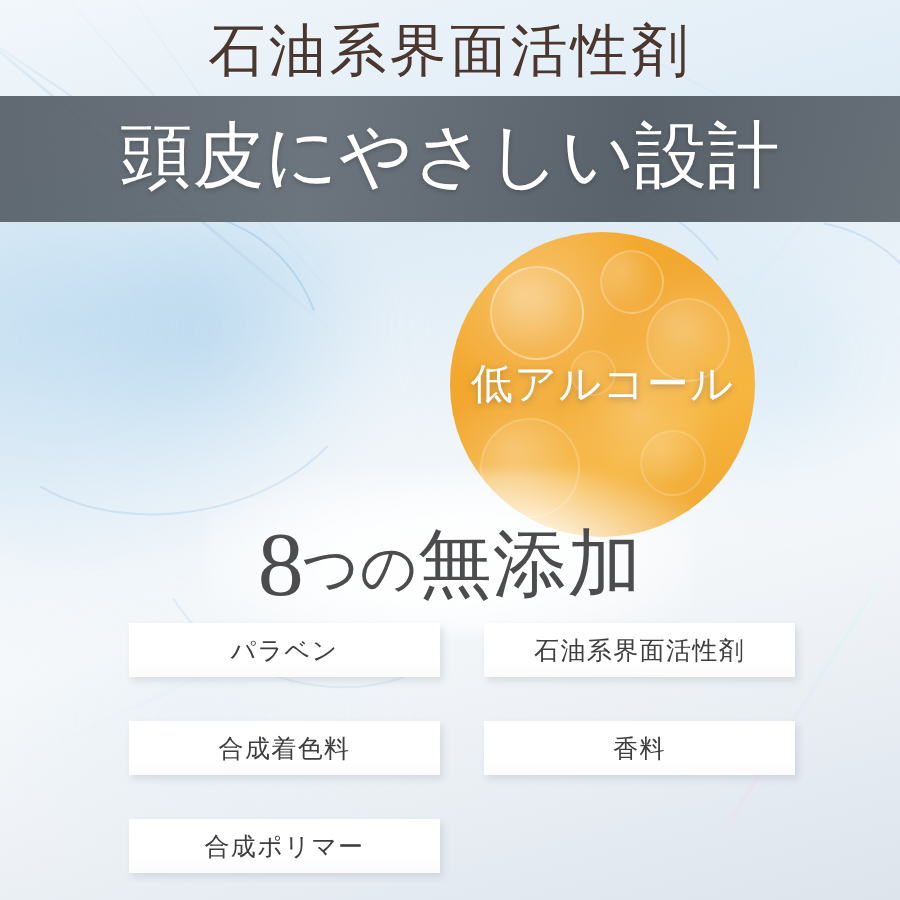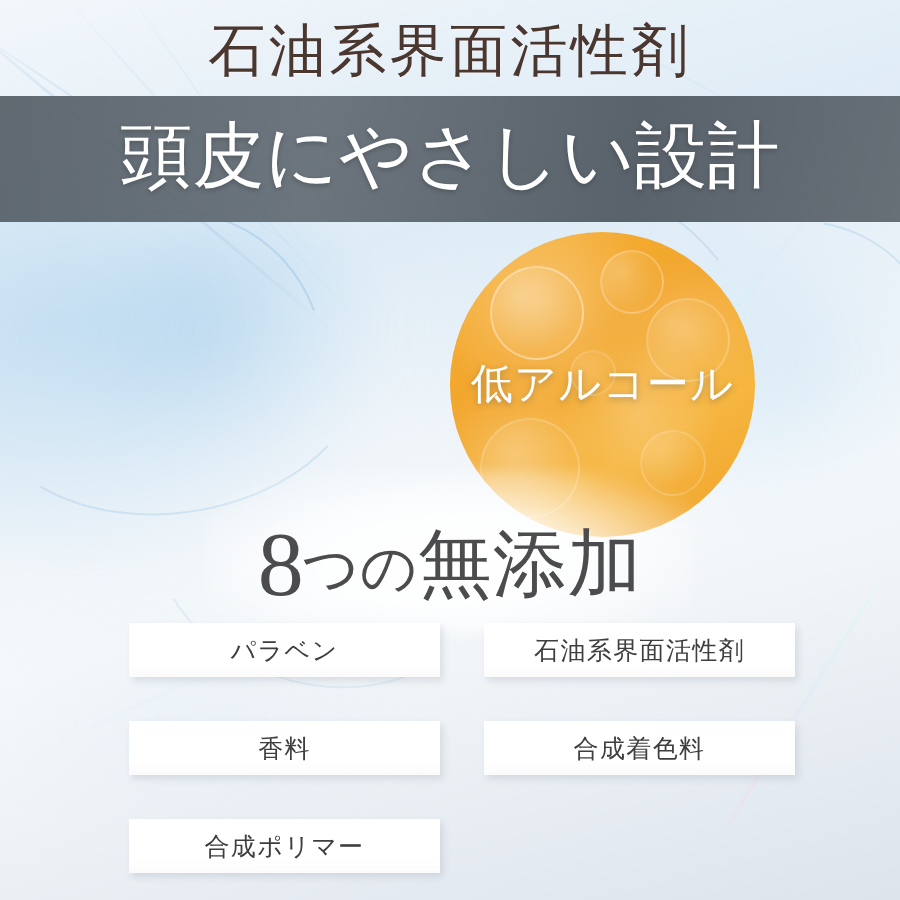--- a/index.html
+++ b/index.html
@@ -327,18 +327,18 @@
   </div>
 
   <div class="veil"></div>
   <div class="count-heading">
     <span class="num">8</span><span class="tsu">つの</span><span>無添加</span>
   </div>
 
   <div class="free-grid">
     <div class="free-item">パラベン</div>
     <div class="free-item">石油系界面活性剤</div>
+    <div class="free-item">合成着色料</div>
     <div class="free-item">香料</div>
-    <div class="free-item">合成着色料</div>
     <div class="free-item">合成ポリマー</div>
   </div>
 
 </div>
 
 </body></html>

